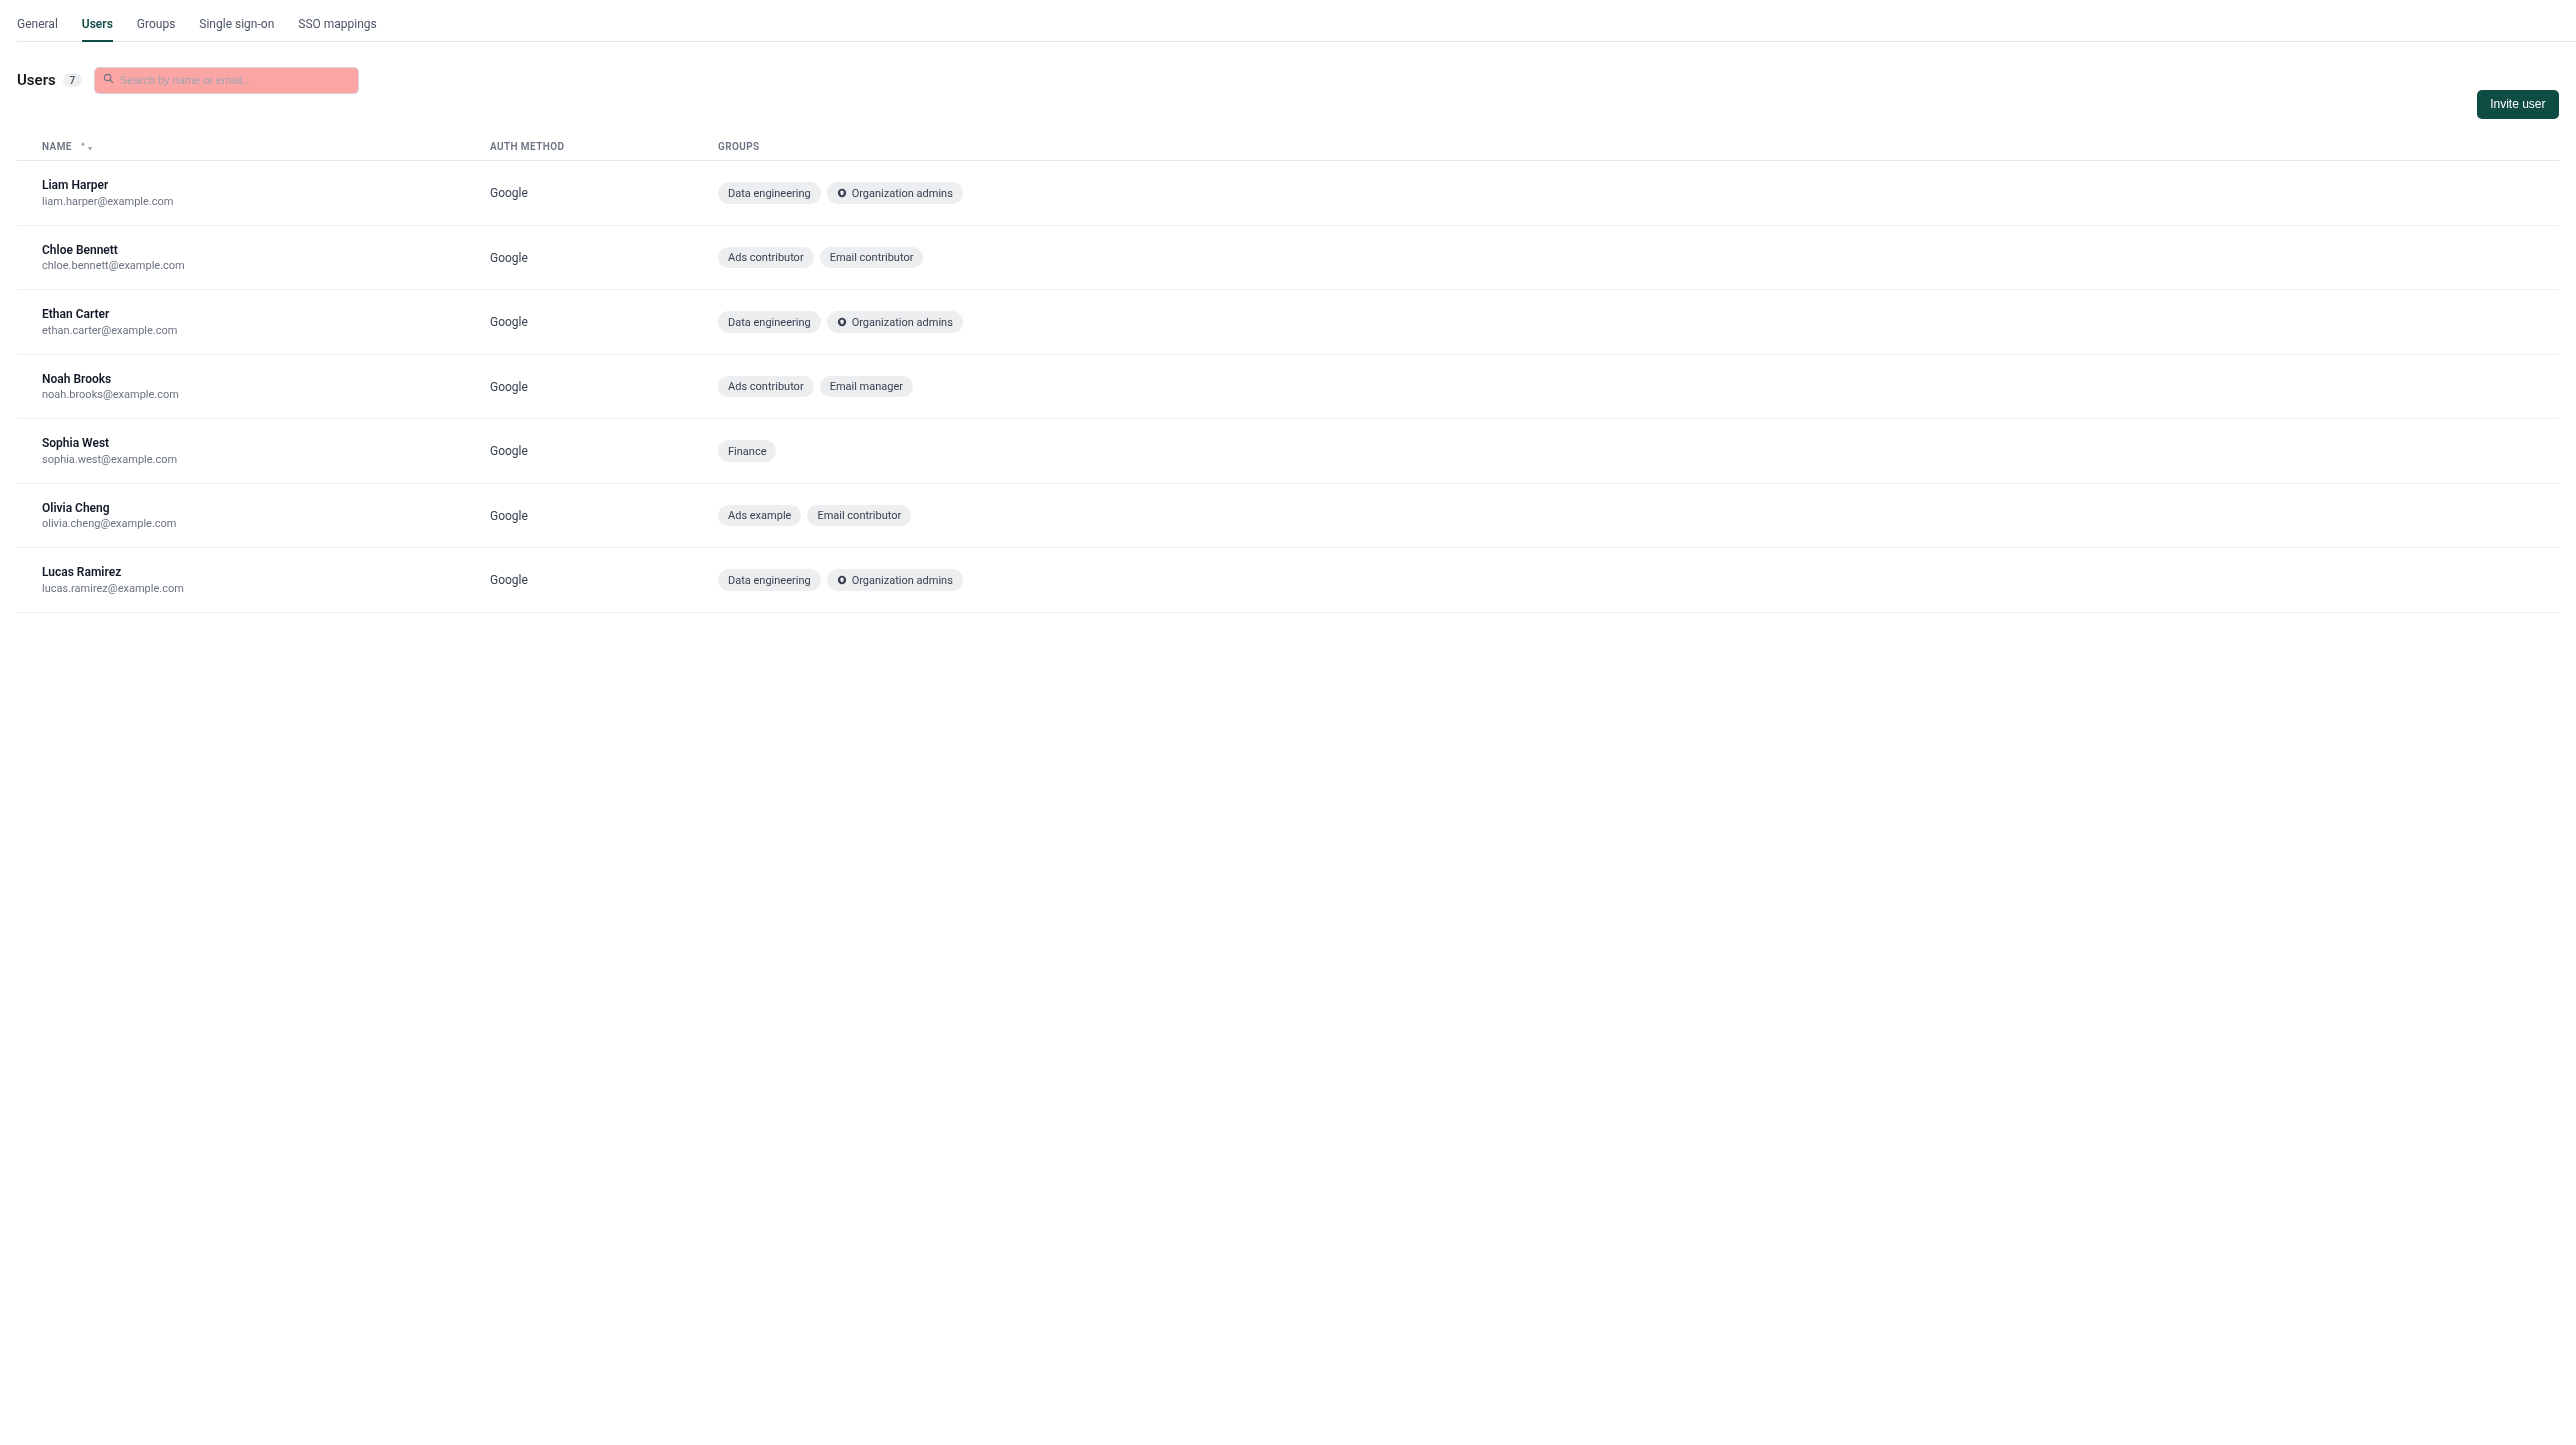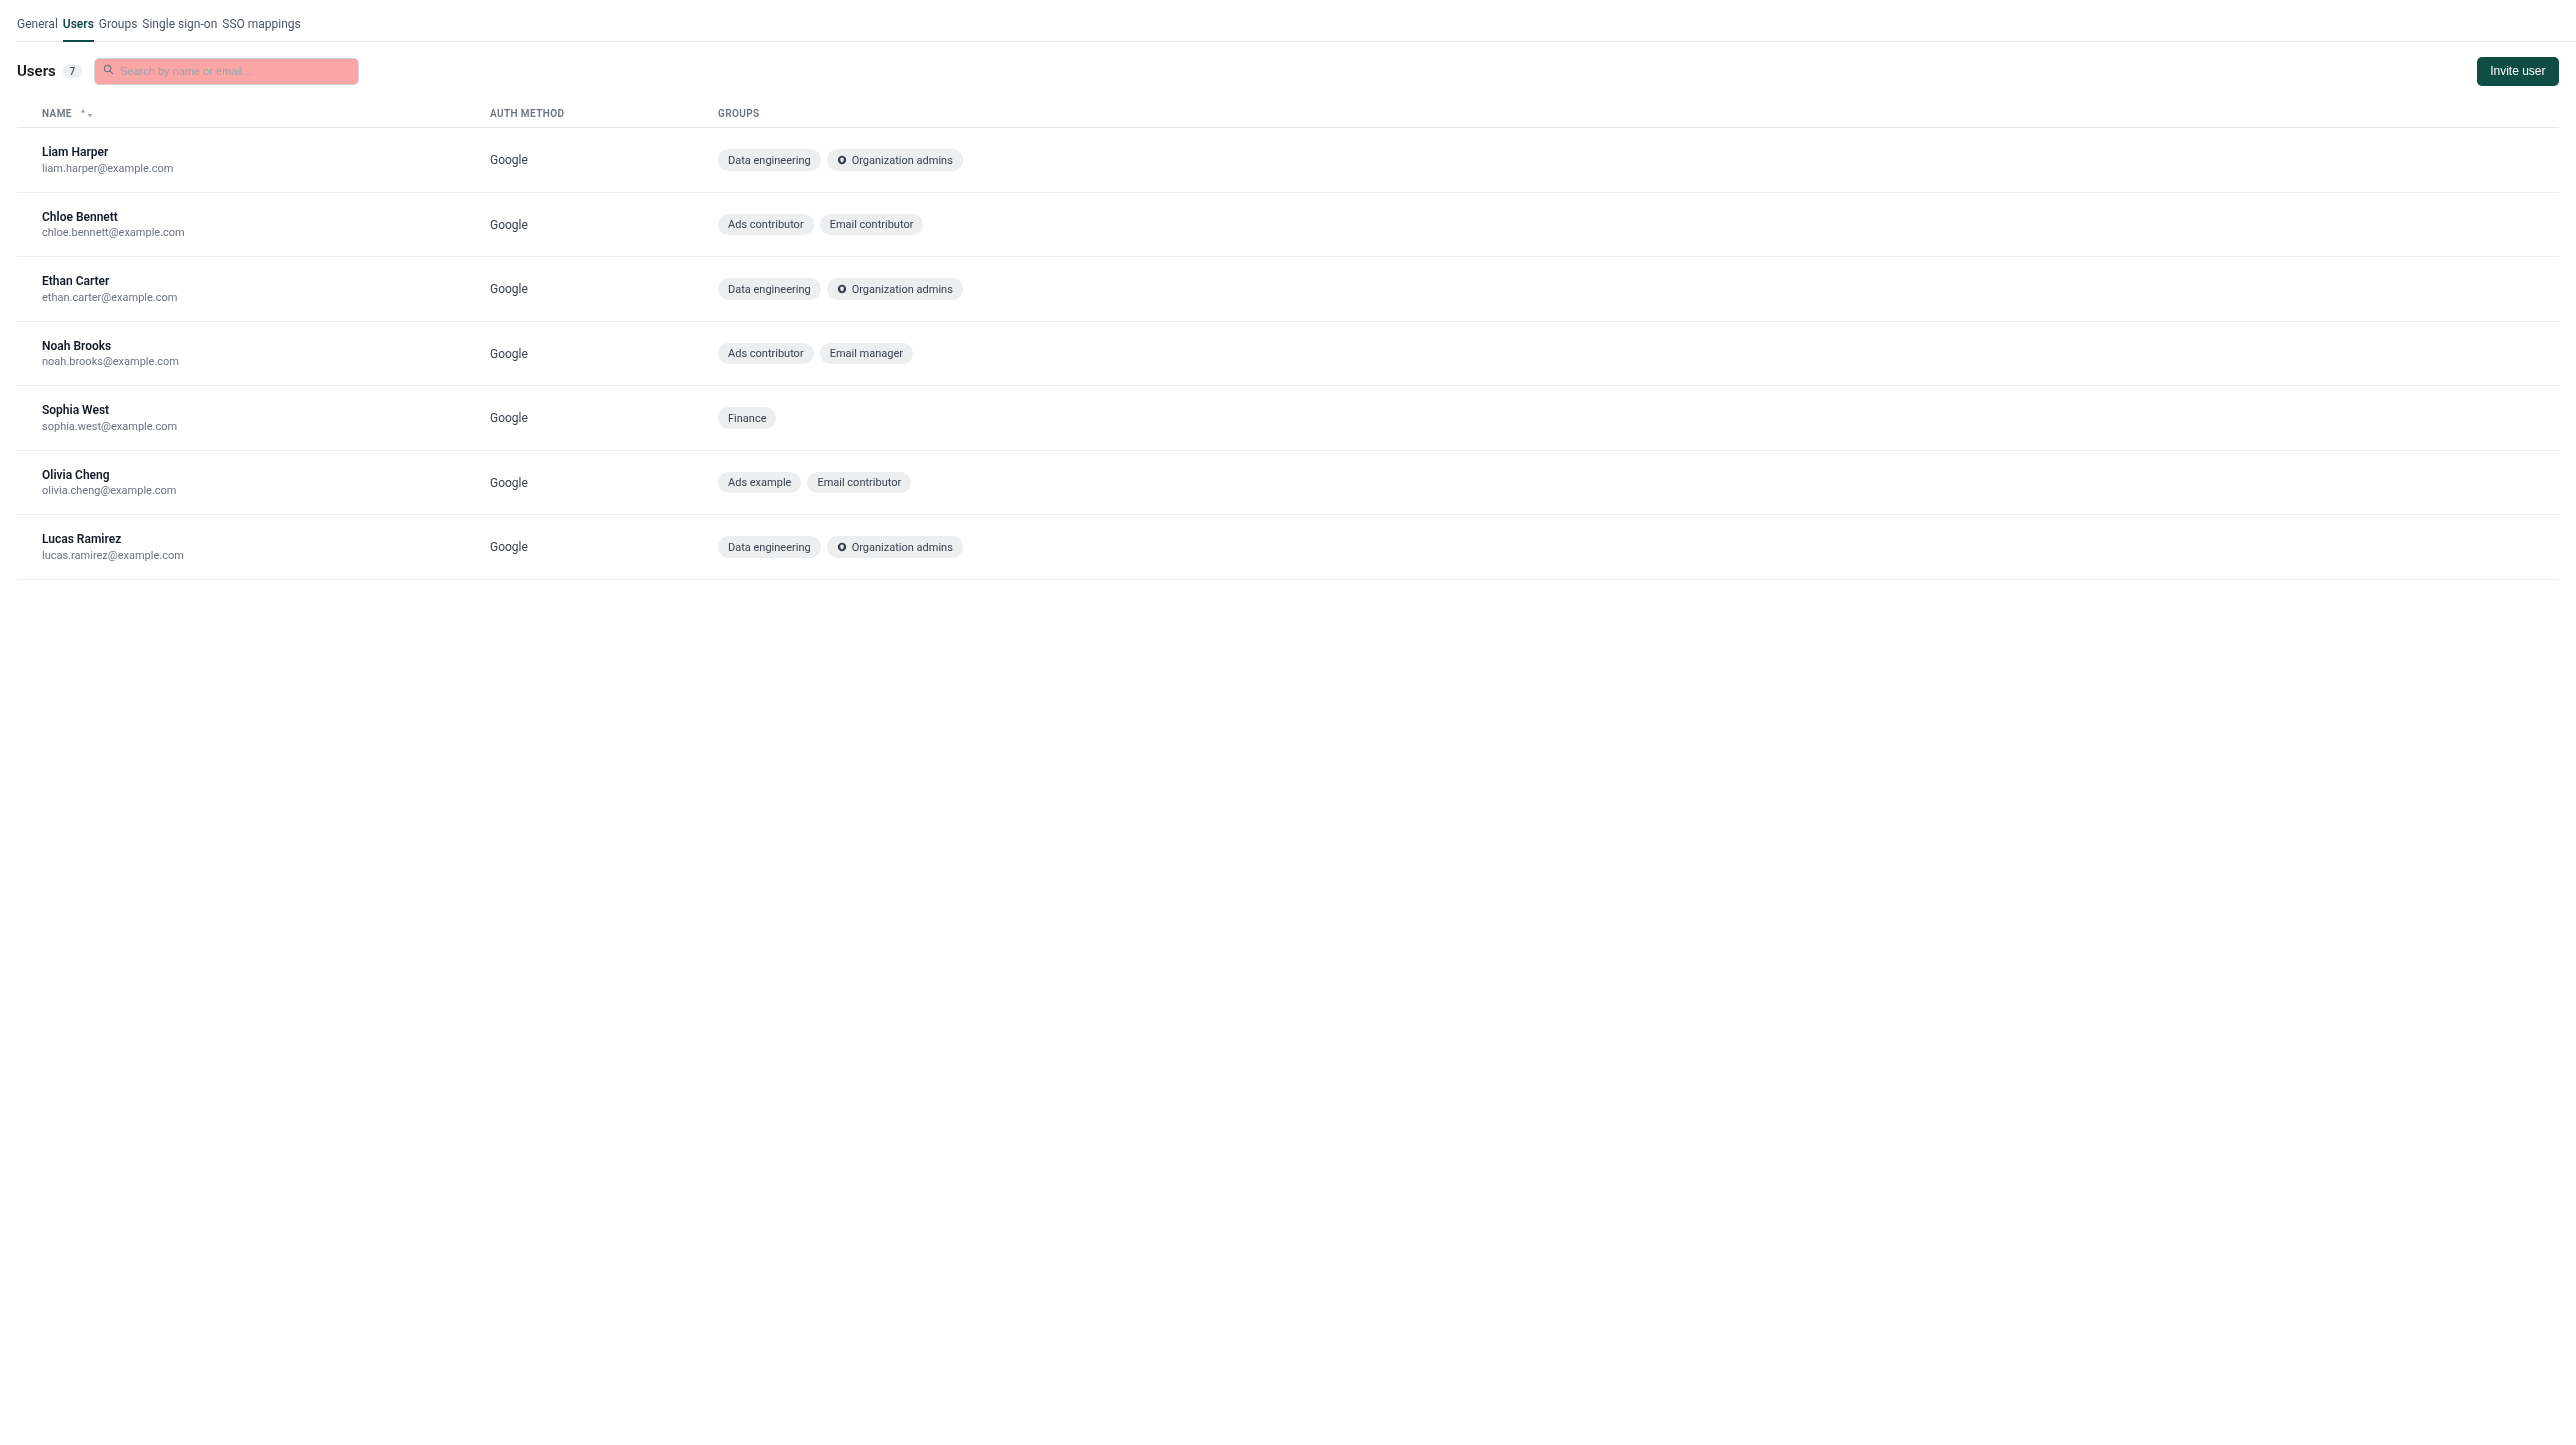--- a/index.html
+++ b/index.html
@@ -17,23 +17,22 @@
       padding: 17px 17px 0 17px;
     }
     .page-title {
       font-size: 22px;
       font-weight: 600;
       letter-spacing: -0.4px;
       margin-bottom: 18.6px;
     }
     .tabs {
       display: flex;
-      gap: 5px;
+      gap: 24px;
       border-bottom: 0.8px solid #e5e7eb;
-      margin-bottom: 15px;
       margin-left: 0;
       margin-right: -17px;
       padding-right: 17px;
     }
     .tab {
       padding: 0 0 8.5px 0;
       color: #4b5563;
       cursor: pointer;
       font-size: 12px;
       border-bottom: 2.5px solid transparent;
@@ -93,20 +92,21 @@
     }
     .invite-btn {
       background: #0f4c44;
       color: #fff;
       border: none;
       border-radius: 5px;
       padding: 7.6px 13.5px;
       font-size: 12px;
       font-weight: 500;
       cursor: pointer;
+      margin-top: 48px;
     }
     .table {
       width: 100%;
     }
     .table-header {
       display: flex;
       padding: 8.5px 0 8.5px 25px;
       border-bottom: 0.8px solid #e5e7eb;
       color: #6b7280;
       font-size: 10px;

